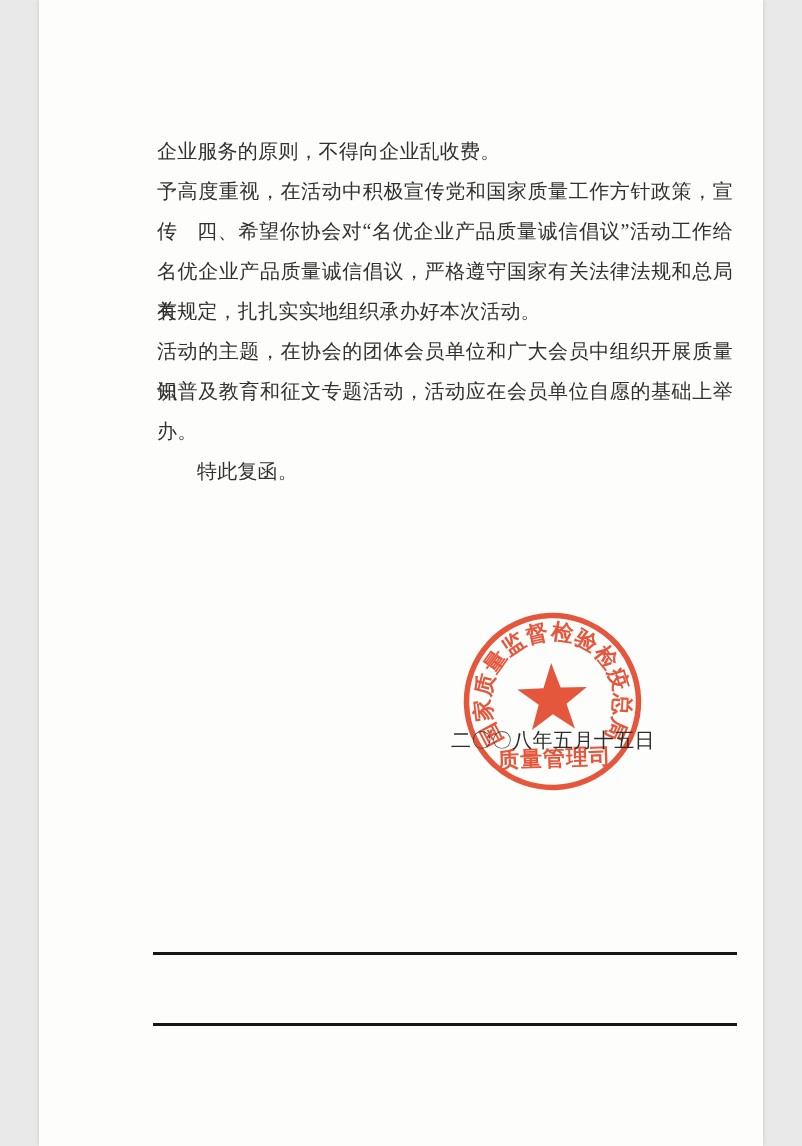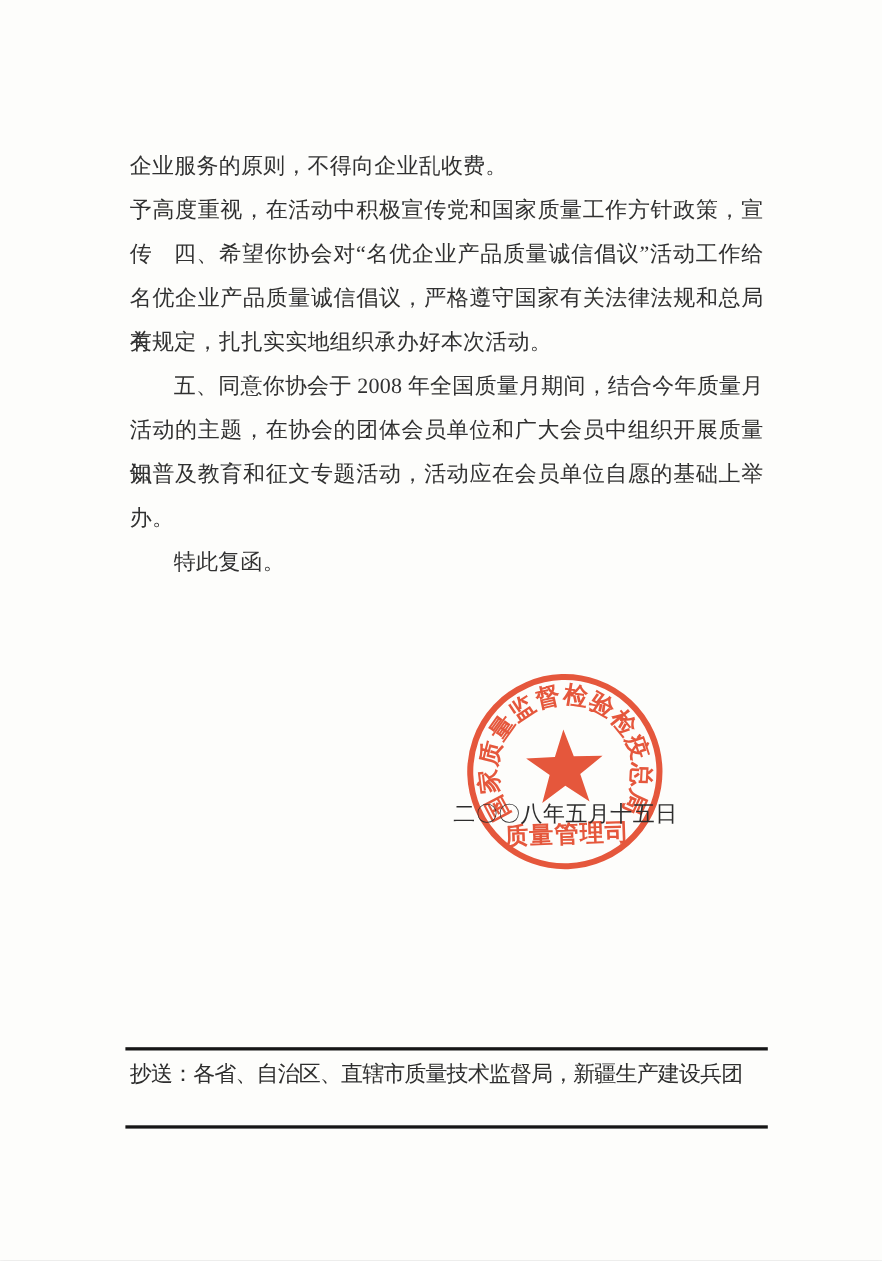--- a/index.html
+++ b/index.html
@@ -2,21 +2,21 @@
 <html><head>
 <meta charset="utf-8">
 <style>
   html,body{margin:0;padding:0;}
   body{
     background:#e9e9e9;
     font-family:"Liberation Serif","DejaVu Serif",serif;
   }
   .page{
     position:relative;
-    width:802px;height:1146px;
+    width:724px;height:1146px;
     background:#fdfdfb;
     margin:0 auto;
     overflow:hidden;
     box-shadow:0 0 4px rgba(0,0,0,.15);
   }
   
   .body-text{
     position:absolute;left:118px;top:131px;width:576px;
     font-size:20px;line-height:40px;color:#313131;
     letter-spacing:0.2px;
@@ -49,21 +49,20 @@
 <body>
 
 <div class="page">
 
   <div class="body-text">
       <div class="bline">企业服务的原则，不得向企业乱收费。</div>
       <div class="bline justify">予高度重视，在活动中积极宣传党和国家质量工作方针政策，宣传</div>
       <div class="bline indent justify">四、希望你协会对“名优企业产品质量诚信倡议”活动工作给</div>
       <div class="bline justify">名优企业产品质量诚信倡议，严格遵守国家有关法律法规和总局有</div>
       <div class="bline">关规定，扎扎实实地组织承办好本次活动。</div>
-      <div class="bline indent justify">五、同意你协会于 2008 年全国质量月期间，结合今年质量月</div>
       <div class="bline justify">活动的主题，在协会的团体会员单位和广大会员中组织开展质量知</div>
       <div class="bline justify">识普及教育和征文专题活动，活动应在会员单位自愿的基础上举</div>
       <div class="bline">办。</div>
       <div class="bline indent">特此复函。</div>
     </div>
 
   <svg class="seal" viewBox="0 0 200 200">
     <defs>
       <path id="arcPath" d="M 44.3 139 A 68 68 0 1 1 155.7 139" fill="none"></path>
     </defs>
@@ -72,17 +71,16 @@
       <textPath href="#arcPath" startOffset="50%">国家质量监督检验检疫总局</textPath>
     </text>
     <polygon points="100,58 109.4,85.1 138,85.6 115.2,102.9 123.5,130.4 100,114 76.5,130.4 84.8,102.9 62,85.6 90.6,85.1" fill="#e4492c"></polygon>
     <text x="100" y="170" font-size="24" letter-spacing="1" text-anchor="middle" fill="#e4492c">质量管理司</text>
   </svg>
 
   <div class="seal-date">二〇〇八年五月十五日</div>
 
   <div class="rule rule-top"></div>
   <div class="footer-text">
-    <div class="footer-line1"><span>抄送：</span><span>各省、自治区、直辖市质量技术监督局，新疆生产建设兵团</span></div>
   </div>
   <div class="rule rule-bottom"></div>
 
 </div>
 
 </body></html>

